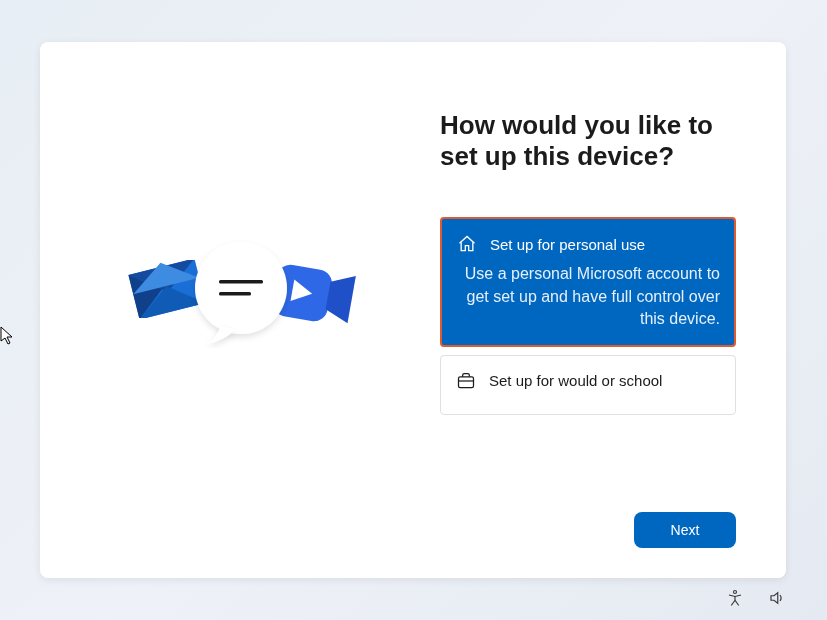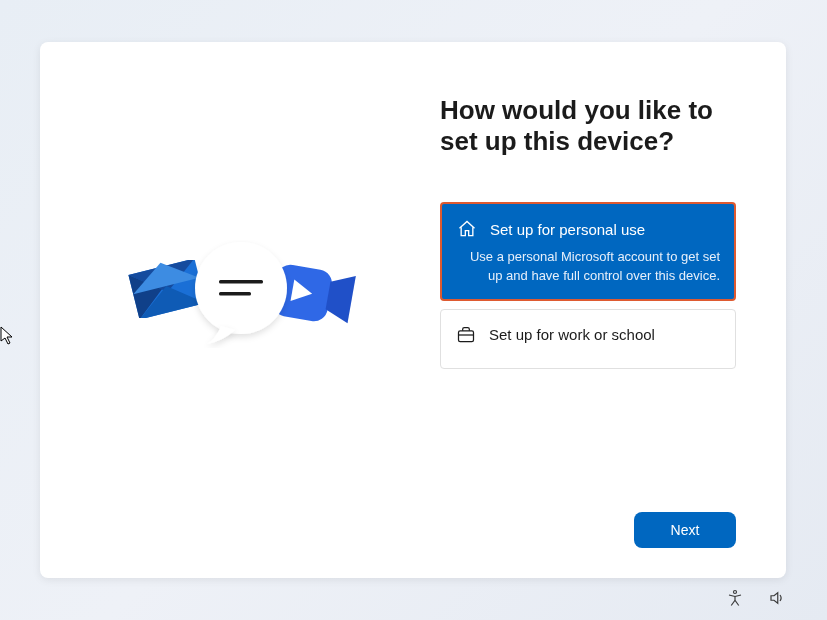--- a/index.html
+++ b/index.html
@@ -42,21 +42,21 @@
       right: 0px;
       top: 25px;
     }
     .bubble-shape {
       position: absolute;
       left: 65px;
       top: 5px;
     }
     .right-panel {
       width: 346px;
-      padding-top: 53px;
+      padding-top: 68px;
       padding-right: 50px;
       display: flex;
       flex-direction: column;
     }
     .title {
       font-size: 26px;
       font-weight: 600;
       color: #1b1b1b;
       line-height: 1.2;
       margin-bottom: 45px;
@@ -76,21 +76,21 @@
     }
     .option.selected .opt-desc { color: #e6effa; }
     .option-head {
       display: flex;
       align-items: center;
       gap: 12px;
       margin-bottom: 8px;
     }
     .opt-title { font-size: 15px; font-weight: 500; color: #1b1b1b; }
     .option.selected .opt-title { color: #fff; }
-    .opt-desc { font-size: 13px; color: #6e6e6e; line-height: 1.4; }
+    .opt-desc { font-size: 16px; color: #6e6e6e; line-height: 1.4; }
     .opt-icon-wrap { width: 22px; height: 22px; display: flex; align-items: center; justify-content: center; }
     .next-btn {
       position: absolute;
       bottom: 30px;
       right: 50px;
       width: 102px;
       height: 36px;
       background: #0067c0;
       border: none;
       border-radius: 8px;
@@ -161,21 +161,21 @@
 
     <div class="option">
       <div class="option-head">
         <span class="opt-icon-wrap">
           <svg width="20" height="20" viewBox="0 0 24 24" fill="none" stroke="#1b1b1b" stroke-width="1.5">
             <rect x="3" y="7" width="18" height="13" rx="2"></rect>
             <path d="M8 7 V5 a2 2 0 0 1 2 -2 h4 a2 2 0 0 1 2 2 V7"></path>
             <path d="M3 12 H21"></path>
           </svg>
         </span>
-        <span class="opt-title">Set up for work or school</span>
+        <span class="opt-title">Set up for would or school</span>
       </div>
     </div>
 
     <button class="next-btn">Next</button>
   </div>
 </div>
 
 <div class="taskbar-icons">
   <span class="tb-icon">
     <svg width="18" height="18" viewBox="0 0 24 24" fill="none" stroke="#3a3a3a" stroke-width="1.6">

